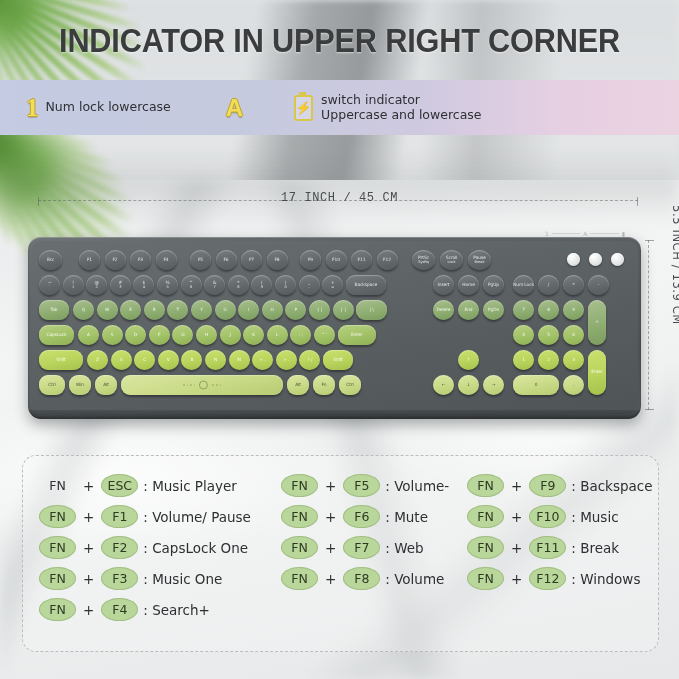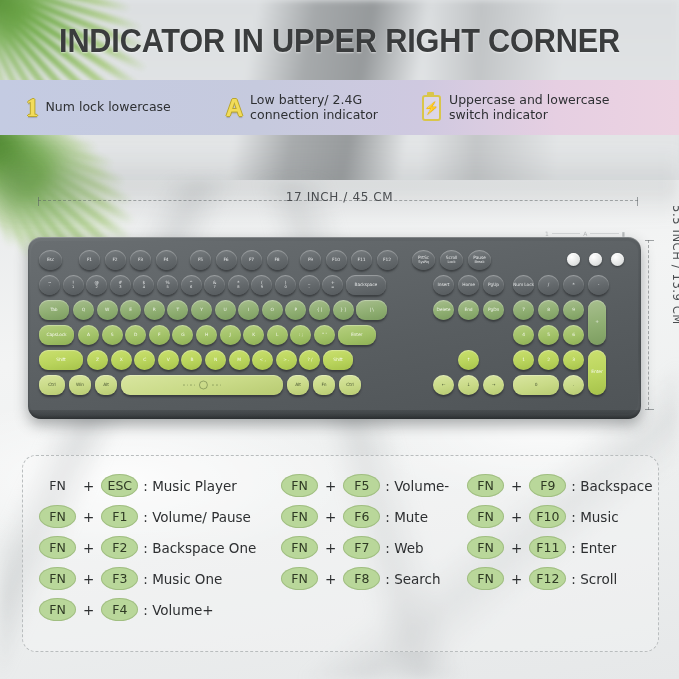--- a/index.html
+++ b/index.html
@@ -115,21 +115,21 @@
   }
   .dim-h:before,.dim-h:after{
     content:"";position:absolute;top:-4px;width:1px;height:9px;background:rgba(90,95,98,.55);
   }
   .dim-h:before{left:0;} .dim-h:after{right:0;}
   .dim-h-label{
     position:absolute;left:0;top:190px;width:679px;text-align:center;
     font-size:12px;letter-spacing:.6px;color:#4a4d50;
     font-family:"DejaVu Sans",sans-serif;
   }
-  .dim-h-label span{background:transparent;padding:0 8px;}
+  .dim-h-label span{background:transparent;padding:0 8px;font-family:Liberation Mono, monospace;}
   .dim-v{
     position:absolute;left:648px;top:240px;width:1px;height:170px;
     border-left:1px dashed rgba(90,95,98,.5);
   }
   .dim-v:before,.dim-v:after{
     content:"";position:absolute;left:-4px;width:9px;height:1px;background:rgba(90,95,98,.55);
   }
   .dim-v:before{top:0;} .dim-v:after{bottom:0;}
   .dim-v-label{
     position:absolute;left:612px;top:258px;width:130px;
@@ -277,33 +277,29 @@
 
     <div class="ind-item i1">
       <span class="ind-glyph">1</span>
       <span class="ind-text">
         <span class="l">Num lock lowercase</span>
       </span>
     </div>
 
     <div class="ind-item i2">
       <span class="ind-glyph a">A</span>
-      <span class="ind-text">
-        <span class="l">Low battery/ 2.4G</span>
-        <span class="l">connection indicator</span>
-      </span>
     </div>
 
     <div class="ind-item i3">
       <span class="batt">
           <span>⚡</span>
         </span>
       <span class="ind-text">
+        <span class="l">switch indicator</span>
         <span class="l">Uppercase and lowercase</span>
-        <span class="l">switch indicator</span>
       </span>
     </div>
   </div>
 
   <div class="dim-h"></div>
   <div class="dim-h-label"><span>17 INCH / 45 CM</span></div>
   <div class="tick-left"></div>
   <div class="dim-v"></div>
   <div class="dim-v-label">5.5 INCH / 13.9 CM</div>
 
@@ -675,33 +671,33 @@
         <div class="fn-row">
           <span class="badge">FN</span>
           <span class="plus">+</span>
           <span class="badge">F1</span>
           <span class="desc">: Volume/ Pause</span>
         </div>
         <div class="fn-row">
           <span class="badge">FN</span>
           <span class="plus">+</span>
           <span class="badge">F2</span>
-          <span class="desc">: Backspace One</span>
+          <span class="desc">: CapsLock One</span>
         </div>
         <div class="fn-row">
           <span class="badge">FN</span>
           <span class="plus">+</span>
           <span class="badge">F3</span>
           <span class="desc">: Music One</span>
         </div>
         <div class="fn-row">
           <span class="badge">FN</span>
           <span class="plus">+</span>
           <span class="badge">F4</span>
-          <span class="desc">: Volume+</span>
+          <span class="desc">: Search+</span>
         </div>
       </div>
     <div class="fn-col c2" id="fn-col-1">
         <div class="fn-row">
           <span class="badge">FN</span>
           <span class="plus">+</span>
           <span class="badge">F5</span>
           <span class="desc">: Volume-</span>
         </div>
         <div class="fn-row">
@@ -713,44 +709,44 @@
         <div class="fn-row">
           <span class="badge">FN</span>
           <span class="plus">+</span>
           <span class="badge">F7</span>
           <span class="desc">: Web</span>
         </div>
         <div class="fn-row">
           <span class="badge">FN</span>
           <span class="plus">+</span>
           <span class="badge">F8</span>
-          <span class="desc">: Search</span>
+          <span class="desc">: Volume</span>
         </div>
       </div>
     <div class="fn-col c3" id="fn-col-2">
         <div class="fn-row">
           <span class="badge">FN</span>
           <span class="plus">+</span>
           <span class="badge">F9</span>
           <span class="desc">: Backspace</span>
         </div>
         <div class="fn-row">
           <span class="badge">FN</span>
           <span class="plus">+</span>
           <span class="badge">F10</span>
           <span class="desc">: Music</span>
         </div>
         <div class="fn-row">
           <span class="badge">FN</span>
           <span class="plus">+</span>
           <span class="badge">F11</span>
-          <span class="desc">: Enter</span>
+          <span class="desc">: Break</span>
         </div>
         <div class="fn-row">
           <span class="badge">FN</span>
           <span class="plus">+</span>
           <span class="badge">F12</span>
-          <span class="desc">: Scroll</span>
+          <span class="desc">: Windows</span>
         </div>
       </div>
   </div>
 
 </div>
 
 </body></html>

